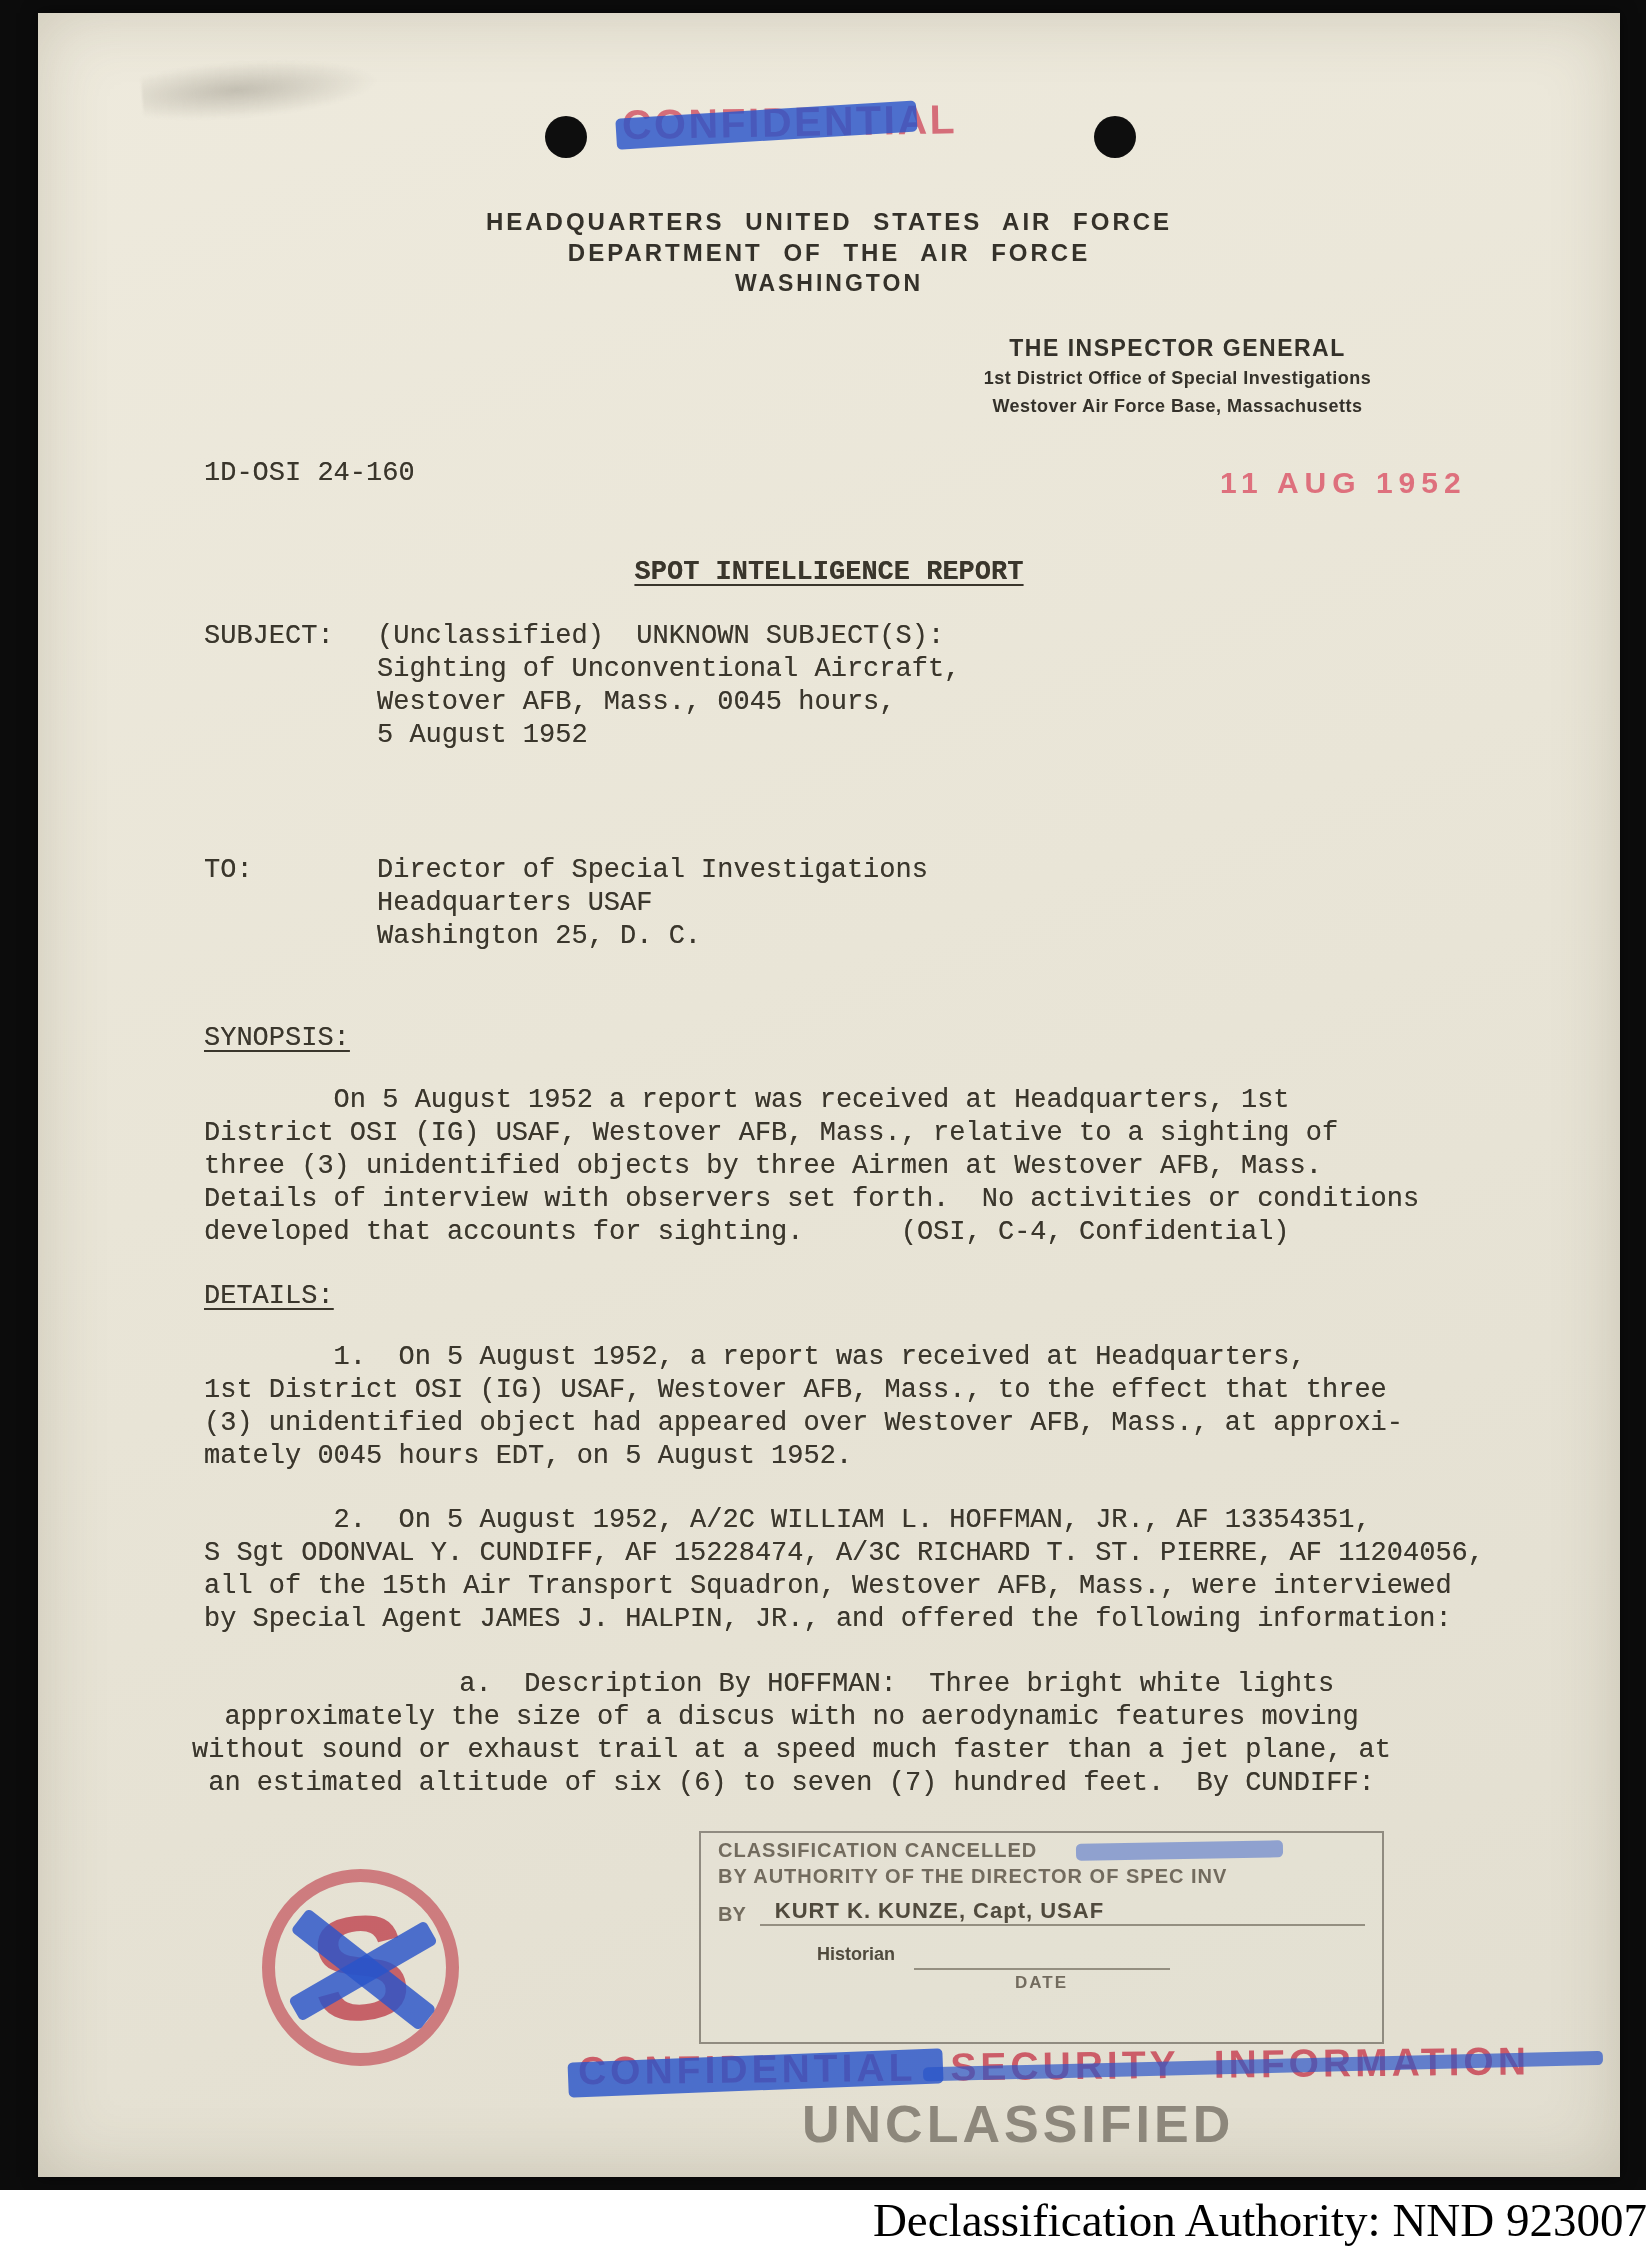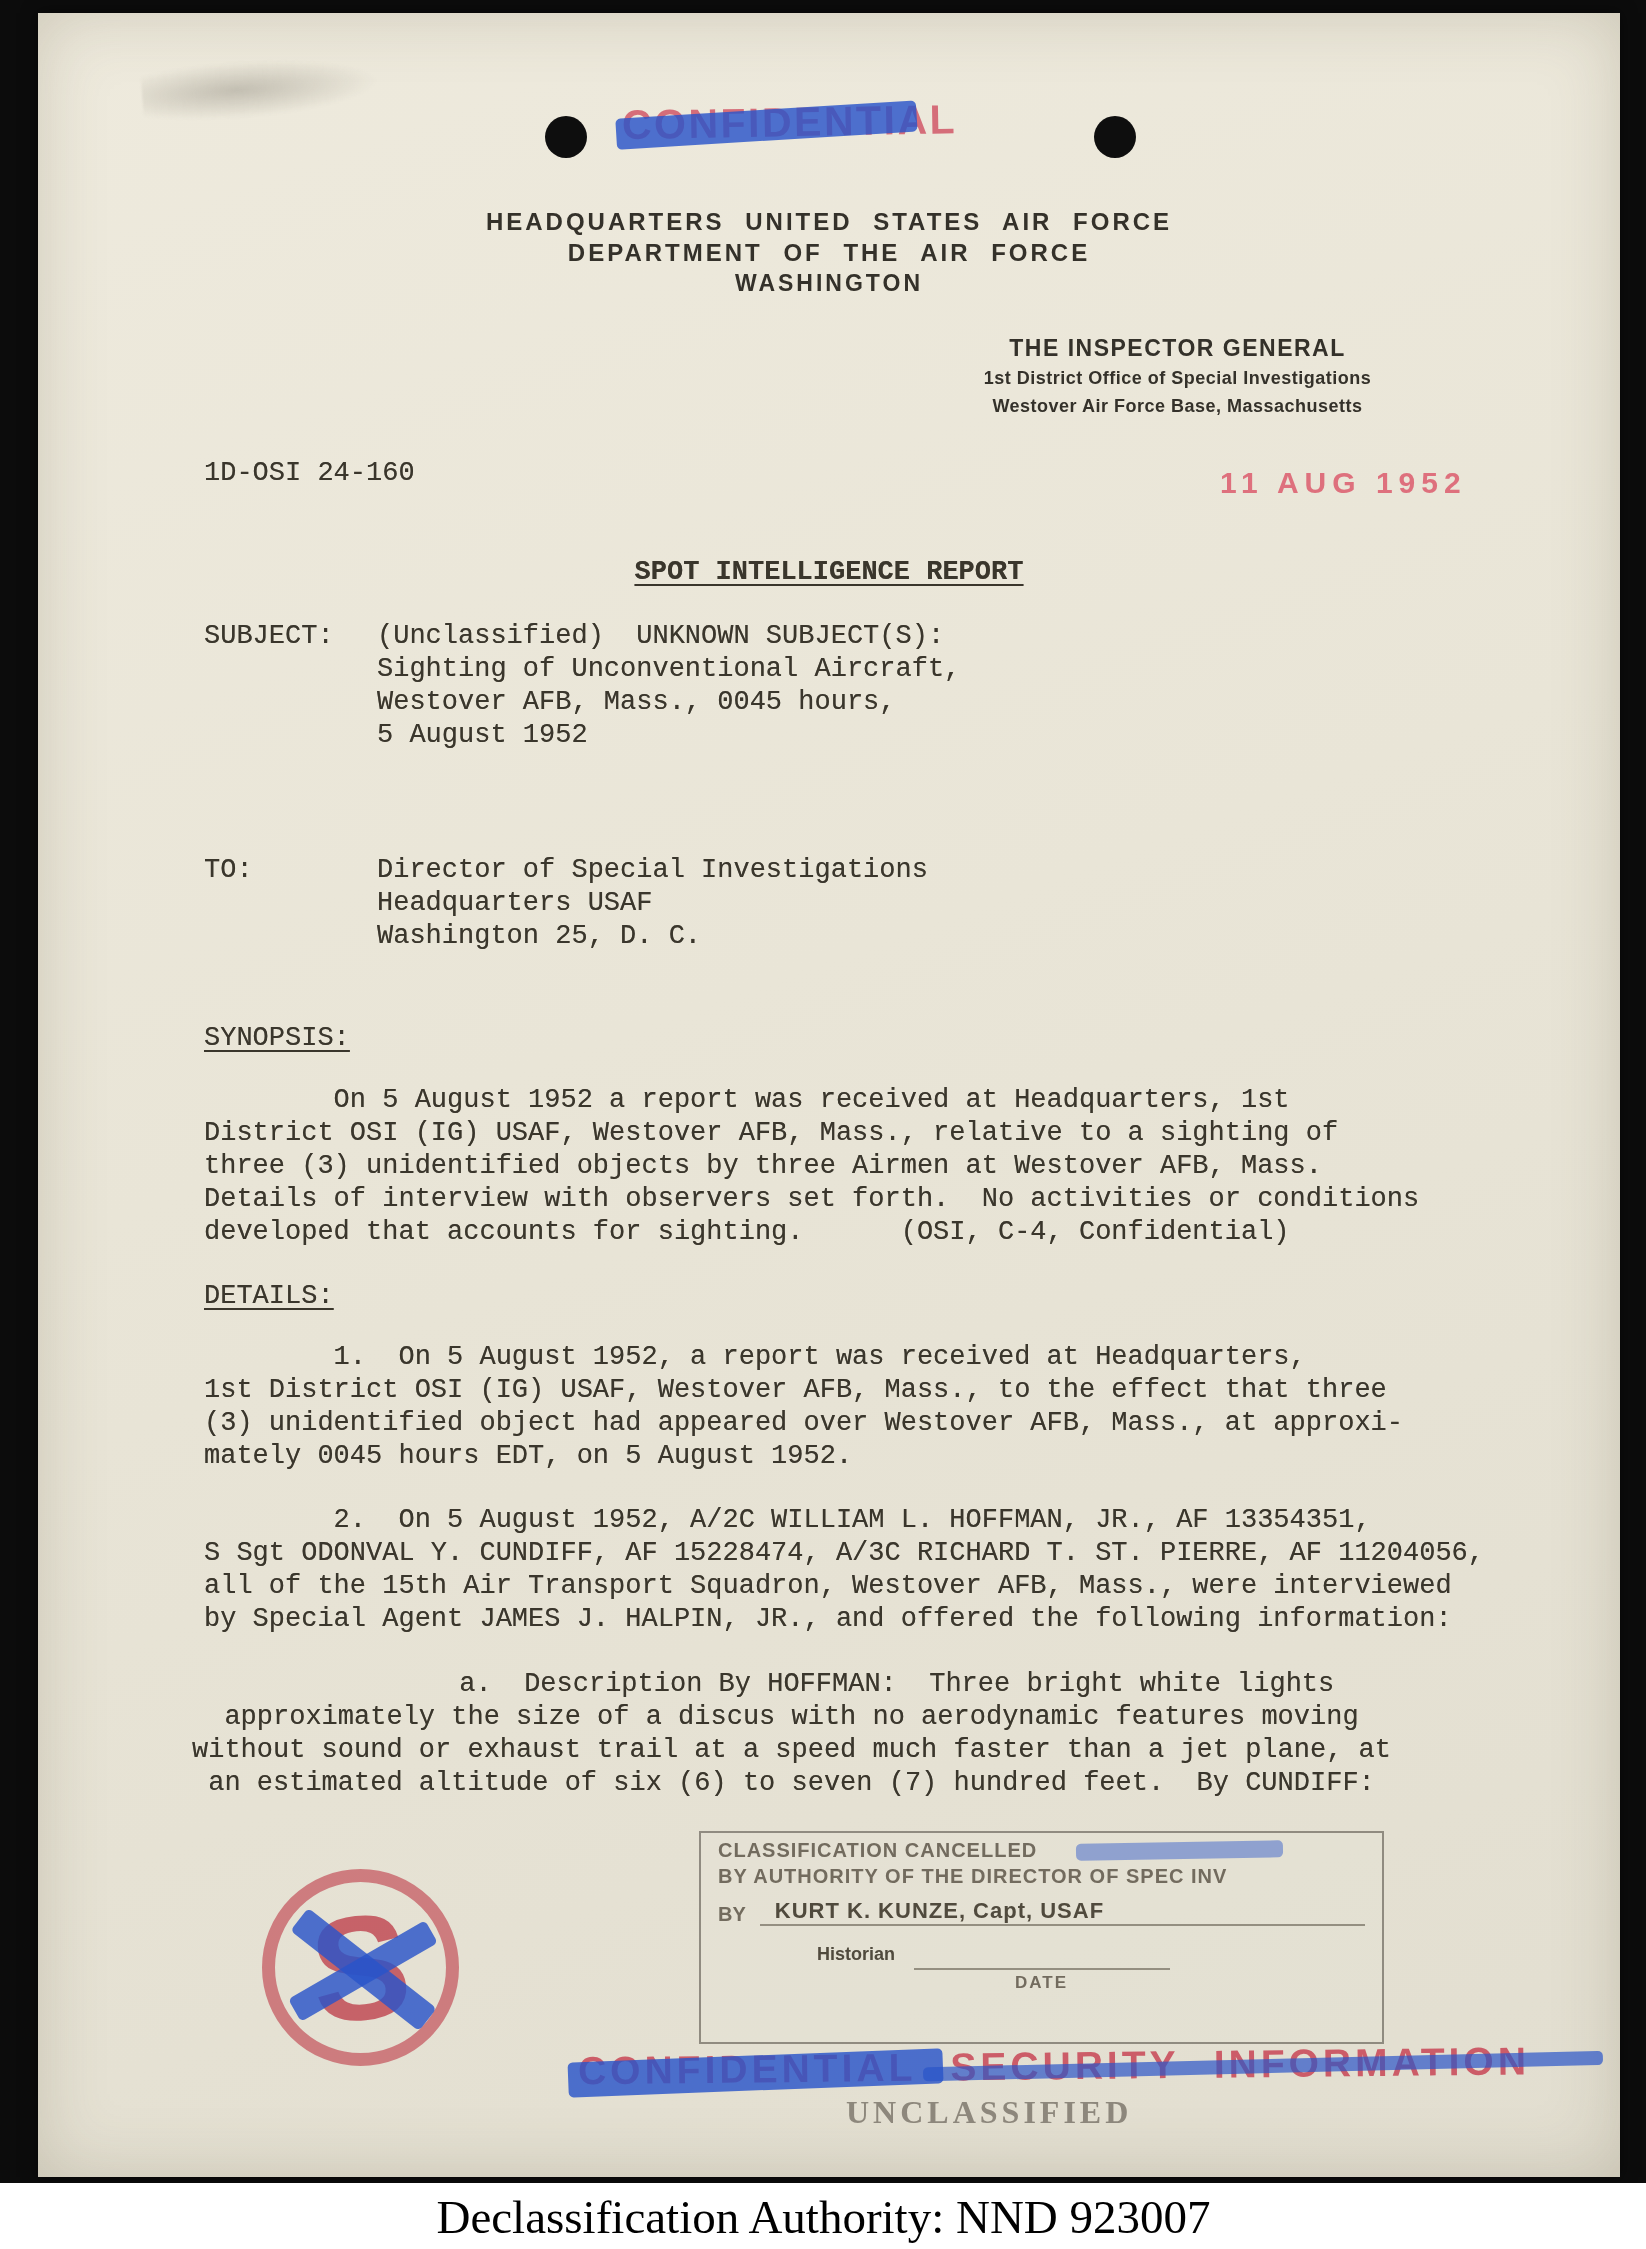--- a/index.html
+++ b/index.html
@@ -115,30 +115,29 @@
     transform:rotate(-0.6deg); white-space:nowrap;
   }
   .stamp-conf-bottom .stamp-word {
     font-size:39px; font-weight:bold; letter-spacing:4px; word-spacing:20px;
     color:rgba(199,64,80,0.82);
   }
   .swath-b1 { left:-10px; top:8px; width:375px; height:35px; transform:rotate(-1.6deg); }
   .swath-b2 { left:345px; top:17px; width:680px; height:14px; transform:rotate(-0.8deg); opacity:0.85; }
 
   .unclassified-stamp {
-    position:absolute; left:808px; top:2081px;
-    font-size:32px; font-weight:bold; letter-spacing:4px;
+    position:absolute; left:764px; top:2081px;
+    font-size:52px; font-weight:bold; letter-spacing:4px;
     color:rgba(122,116,105,0.82);
-    font-family:Liberation Serif, serif;
   }
 
   
   .declass-footer {
-    position:absolute; left:0; bottom:0; width:1647px; height:67px;
-    background:#ffffff; display:flex; align-items:center; justify-content:center;
+    position:absolute; left:0; bottom:0; width:1647px; height:60px;
+    background:#ffffff; display:flex; align-items:center; justify-content:flex-end;
   }
   .declass-footer span {
     font-family:"Liberation Serif","DejaVu Serif",serif;
     font-size:47px; color:#000;
   }
 </style>
 </head>
 <body>
 
 <div class="paper">

